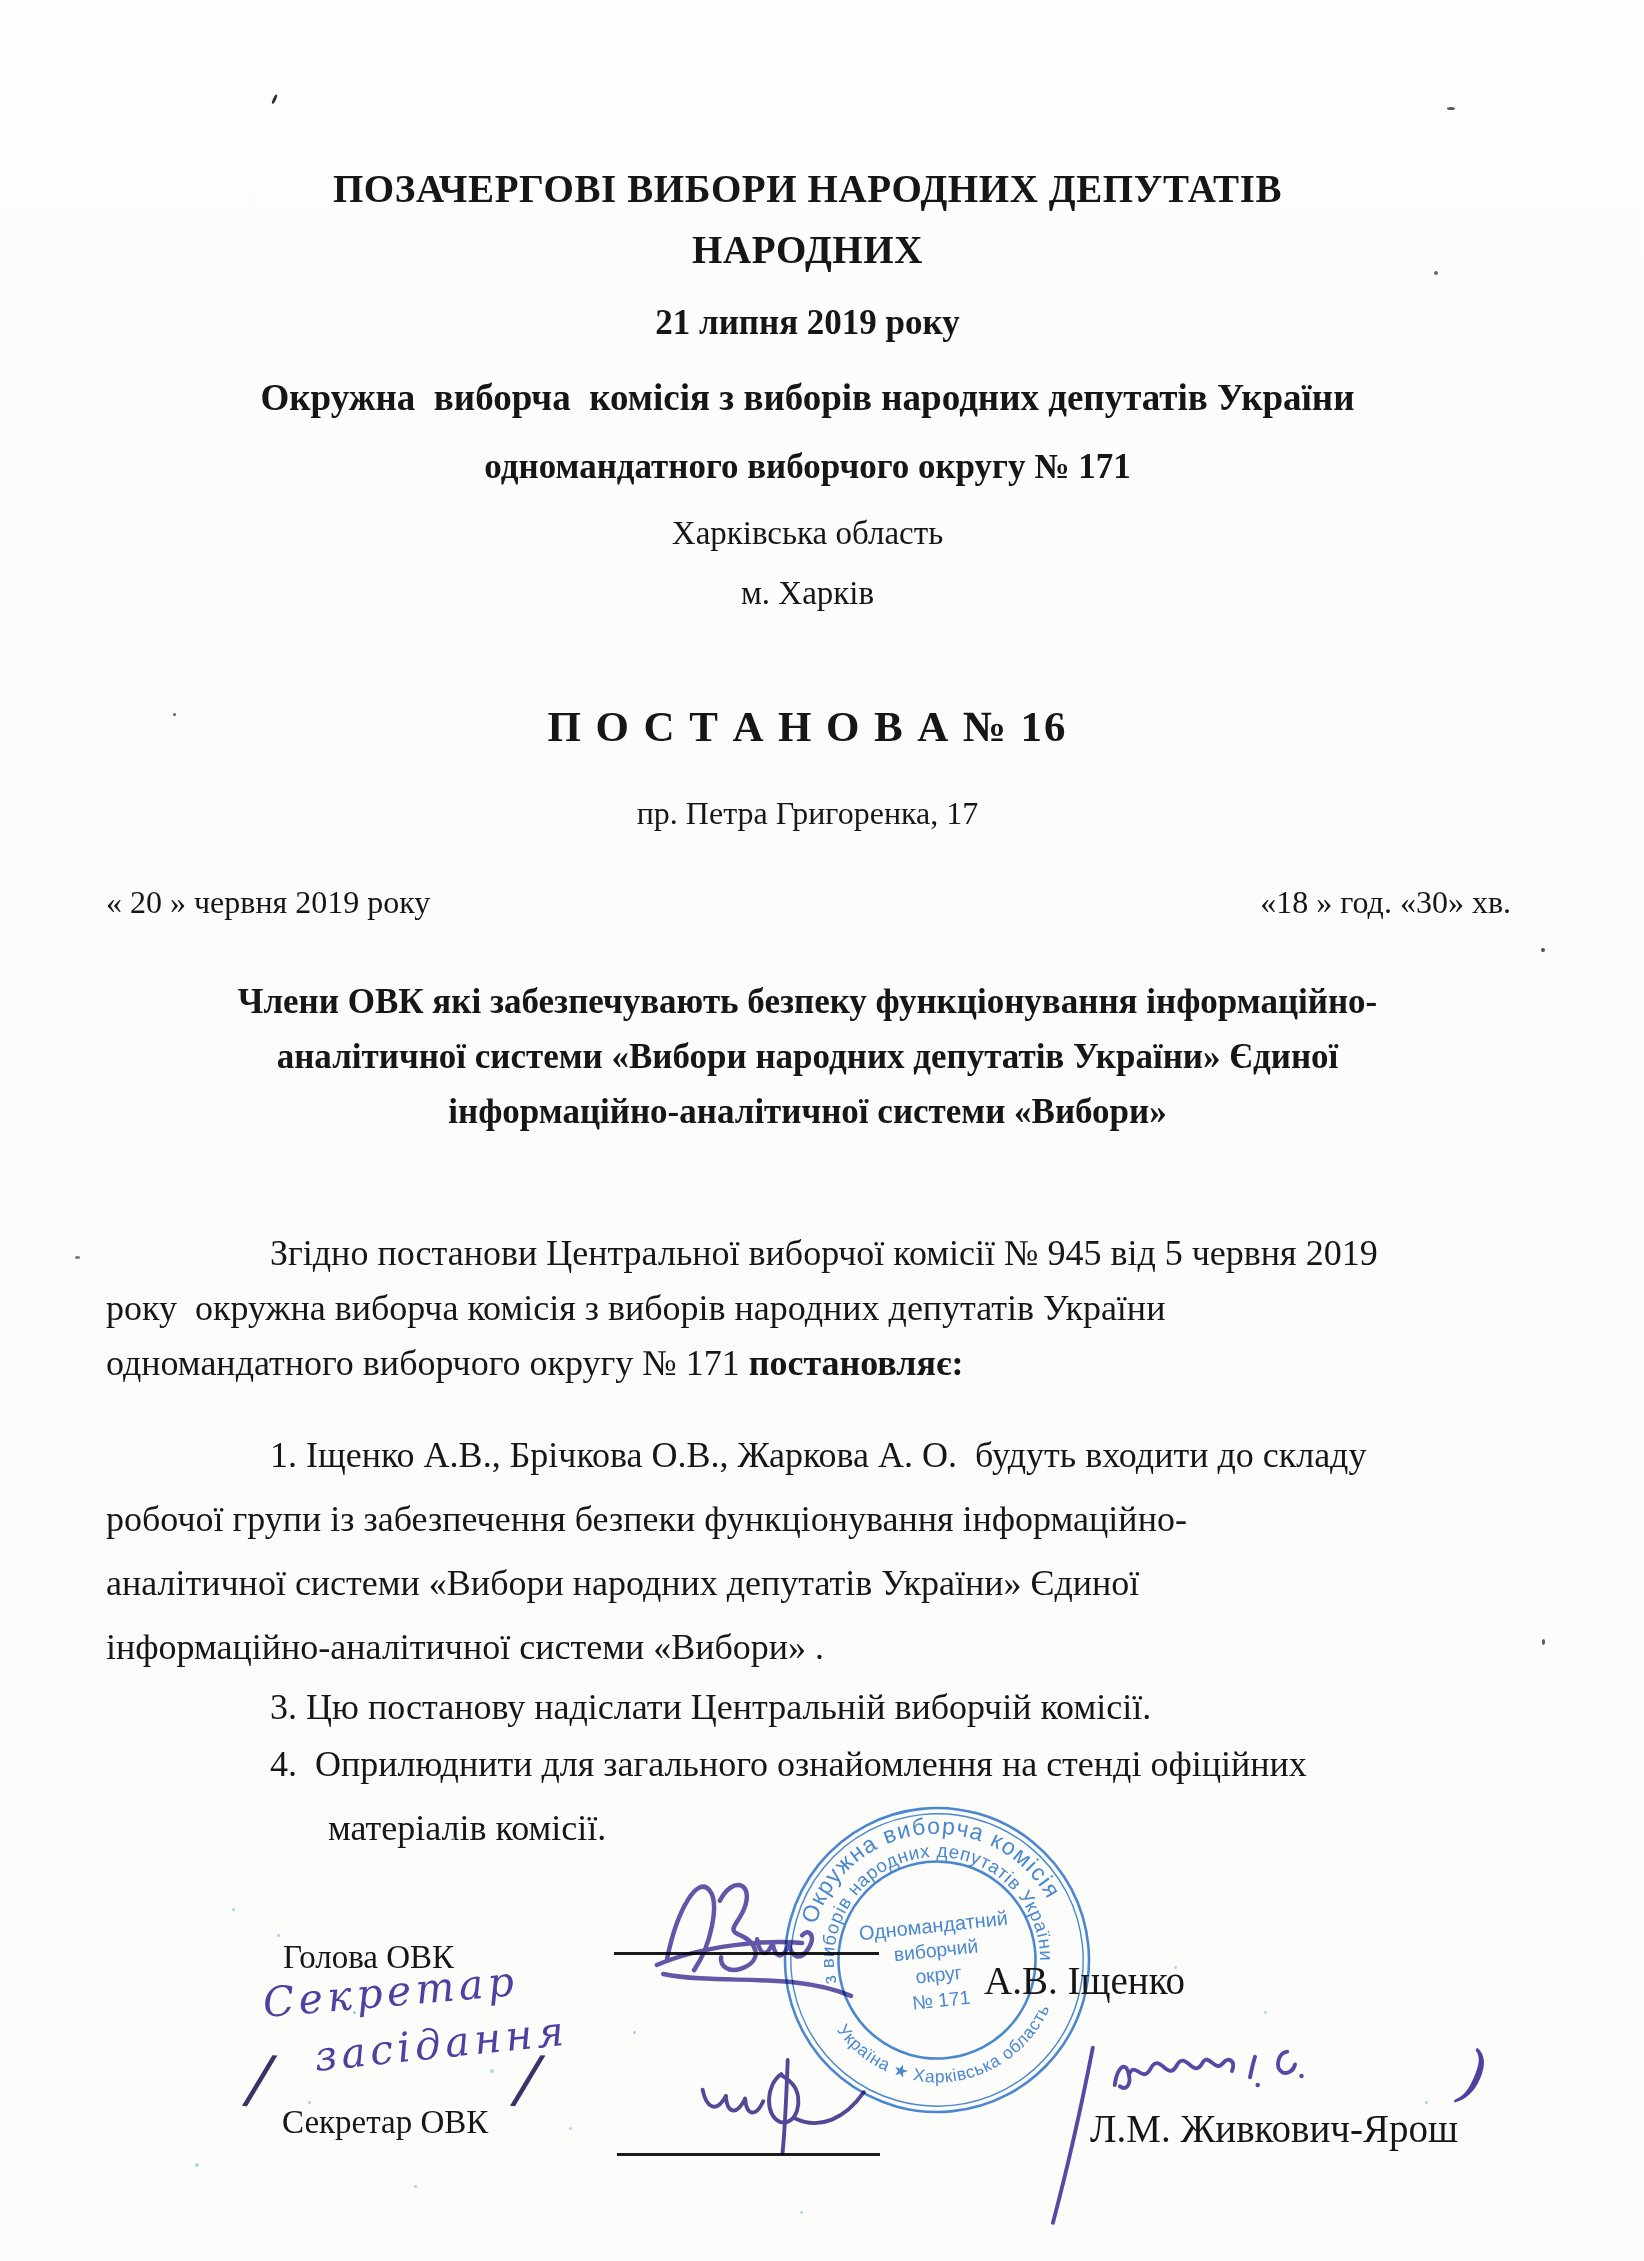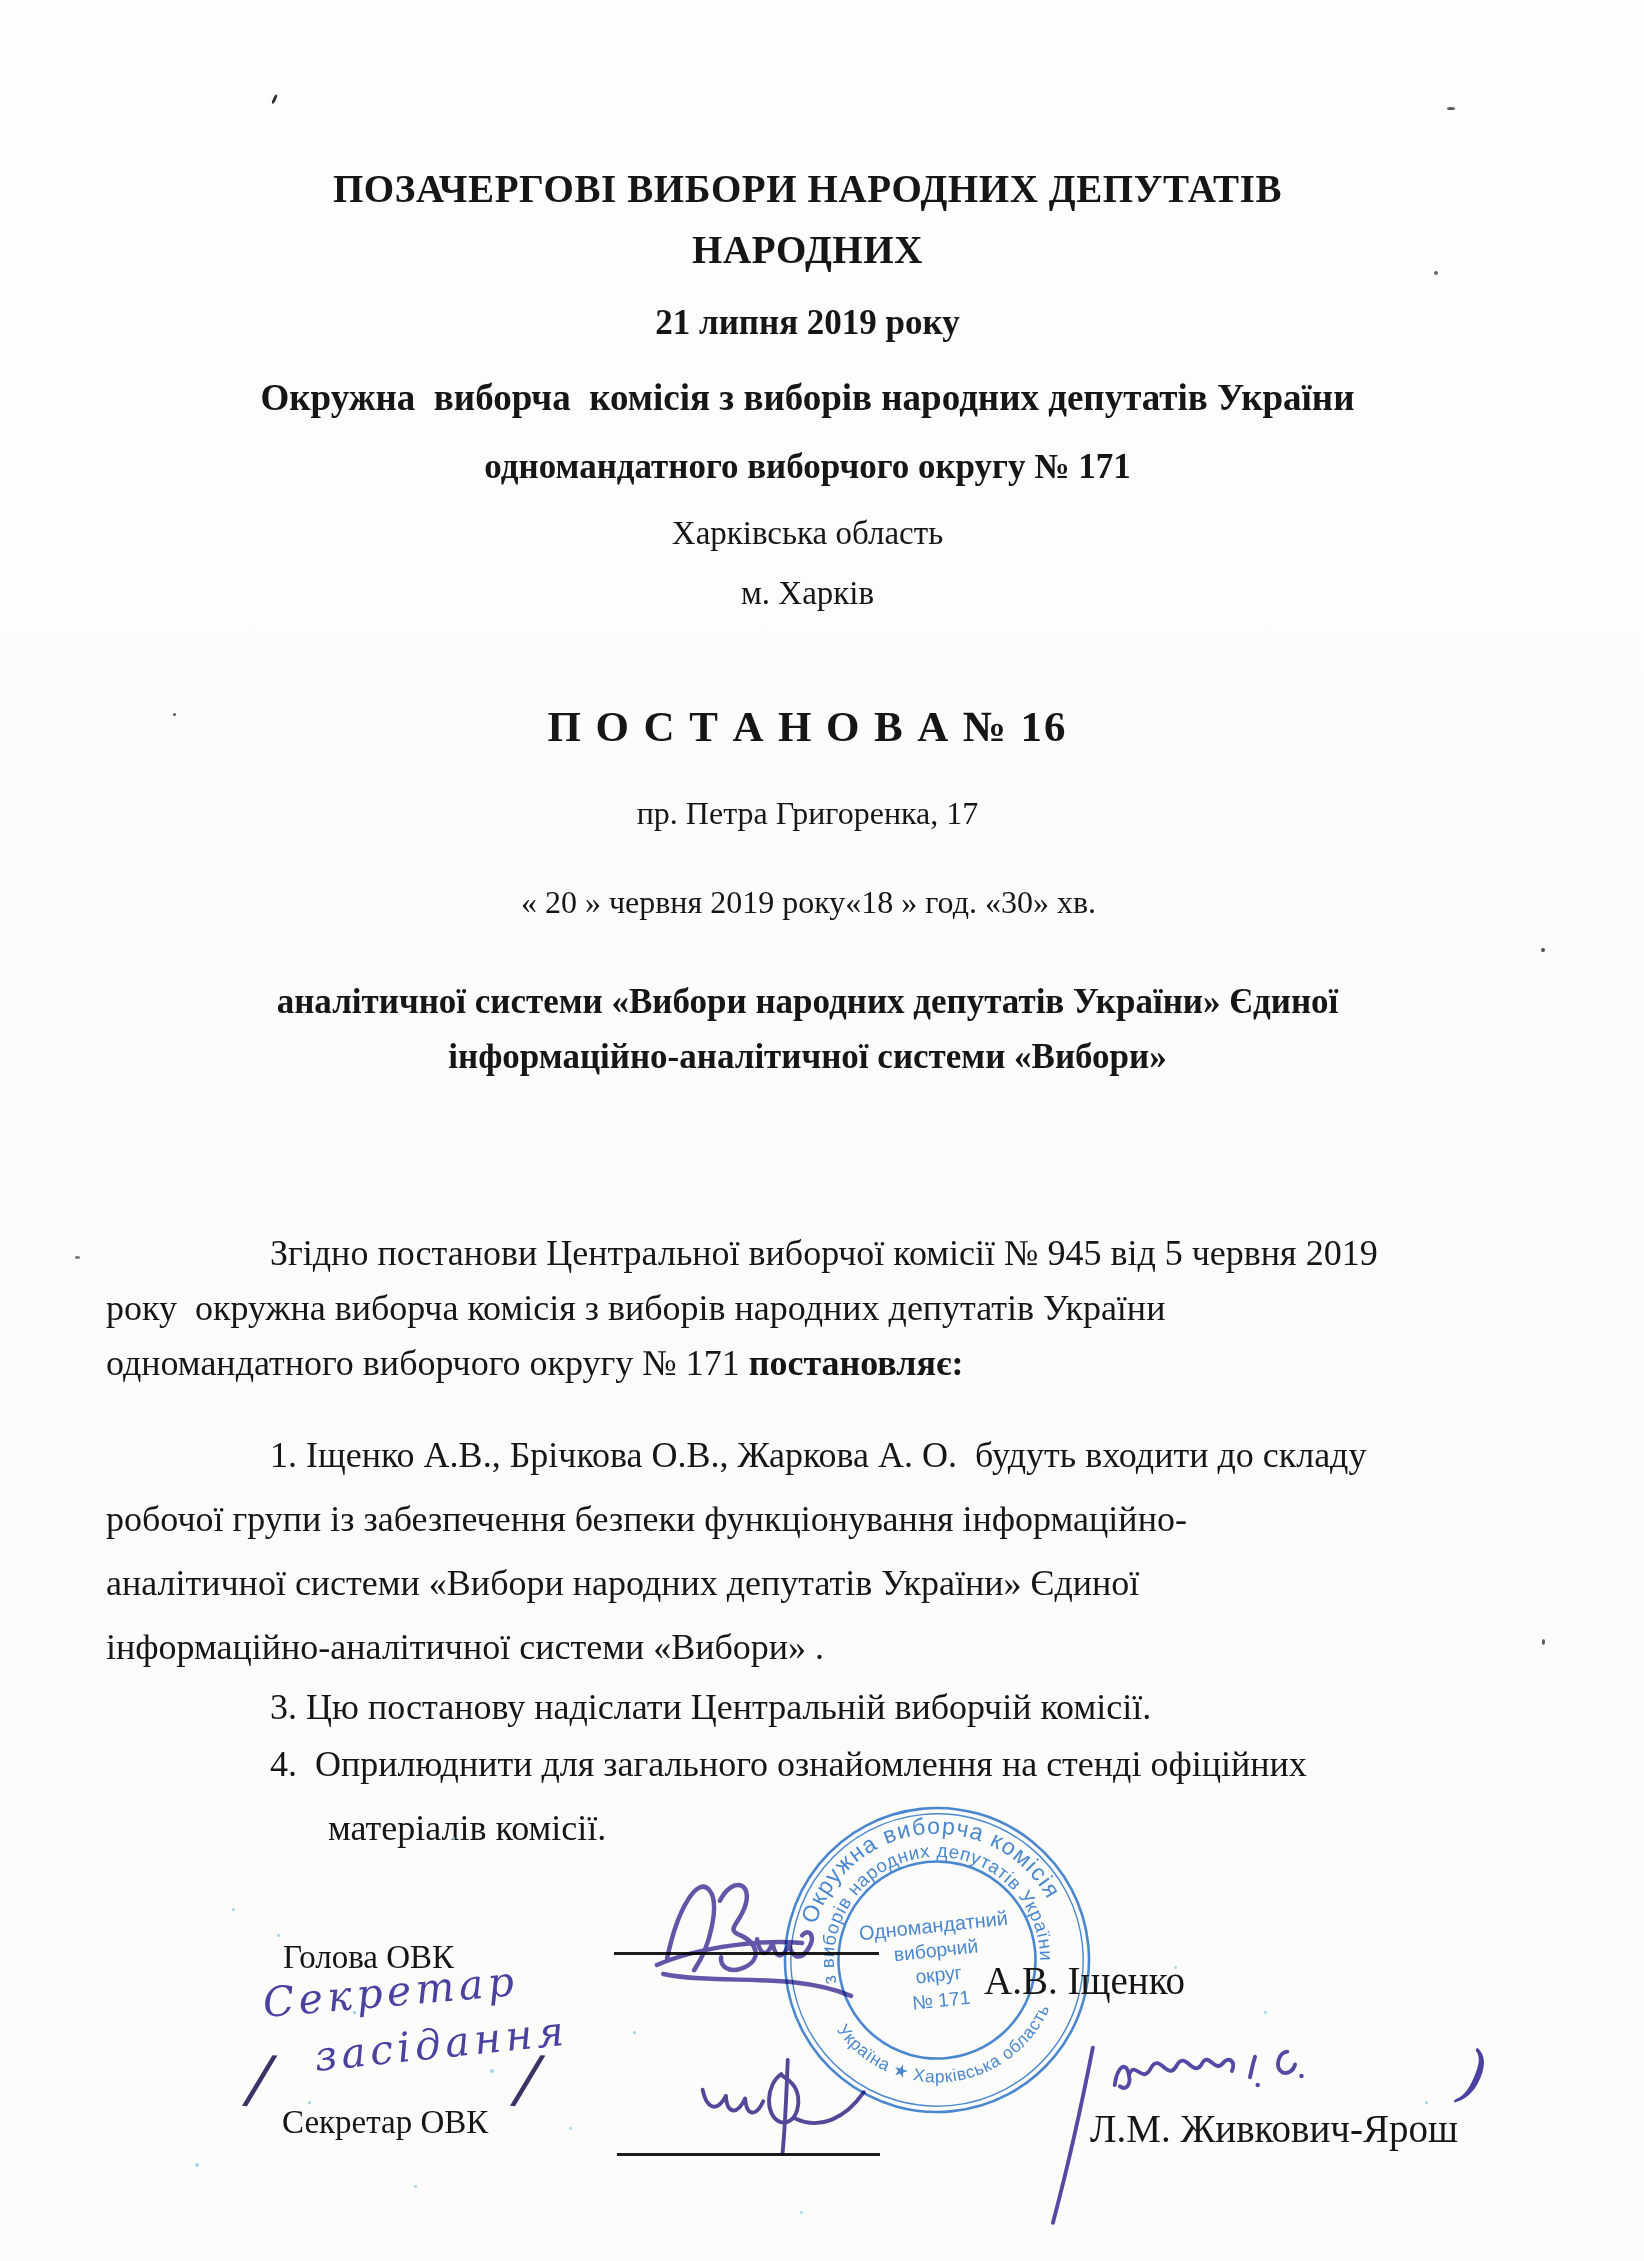--- a/index.html
+++ b/index.html
@@ -14,21 +14,21 @@
   .center{position:absolute; left:103px; right:132px; text-align:center;}
   .line{white-space:pre-wrap;}
   .b{font-weight:bold;}
   .title{font-size:39px; font-weight:bold; letter-spacing:0.6px;}
   .h-date{font-size:35px; font-weight:bold;}
   .comm1{font-size:37px; font-weight:bold;}
   .comm2{font-size:35px; font-weight:bold;}
   .plain52{font-size:33px;}
   .res-title{font-size:43px; font-weight:bold; letter-spacing:1.9px;}
   .addr{font-size:32px;}
-  .daterow{position:absolute; left:106px; right:133px; top:884px; display:flex; justify-content:center; font-size:32px;}
+  .daterow{position:absolute; left:106px; right:133px; top:884px; display:flex; justify-content:space-between; font-size:32px;}
   .subject{font-size:35px; font-weight:bold; line-height:55px;}
   .bodytext{font-size:36px; line-height:55px; text-align:left;}
   .item{font-size:36px; line-height:64px; text-align:left;}
   .indent{text-indent:164px;}
   .siglabel{font-size:33px;}
   .signame{font-size:39px;}
   .sigline{position:absolute; height:3.2px; background:#1b1b1b;}
   .hand{
     position:absolute; font-family:"DejaVu Serif","Liberation Serif",serif;
     font-style:italic; color:#4c42a4; letter-spacing:4.5px;
@@ -60,20 +60,21 @@
 
   <div class="center res-title" style="top:702px;">П О С Т А Н О В А № 16</div>
   <div class="center addr" style="top:795px;">пр. Петра Григоренка, 17</div>
 
   <div class="daterow">
     <span class="line">« 20 » червня 2019 року</span>
     <span class="line">«18 » год. «30» хв.</span>
   </div>
 
   <div class="center subject" style="top:974px;">
+    <div class="line">Члени ОВК які забезпечувають безпеку функціонування інформаційно-</div>
     <div class="line">аналітичної системи «Вибори народних депутатів України» Єдиної</div>
     <div class="line">інформаційно-аналітичної системи «Вибори»</div>
   </div>
 
   <div class="abs bodytext" style="left:106px; right:129px; top:1202px;">
     <div class="line indent">Згідно постанови Центральної виборчої комісії № 945 від 5 червня 2019</div>
     <div class="line">року  окружна виборча комісія з виборів народних депутатів України</div>
     <div class="line"><span class="line">одномандатного виборчого округу № 171 </span><span class="b line">постановляє:</span></div>
   </div>
 

